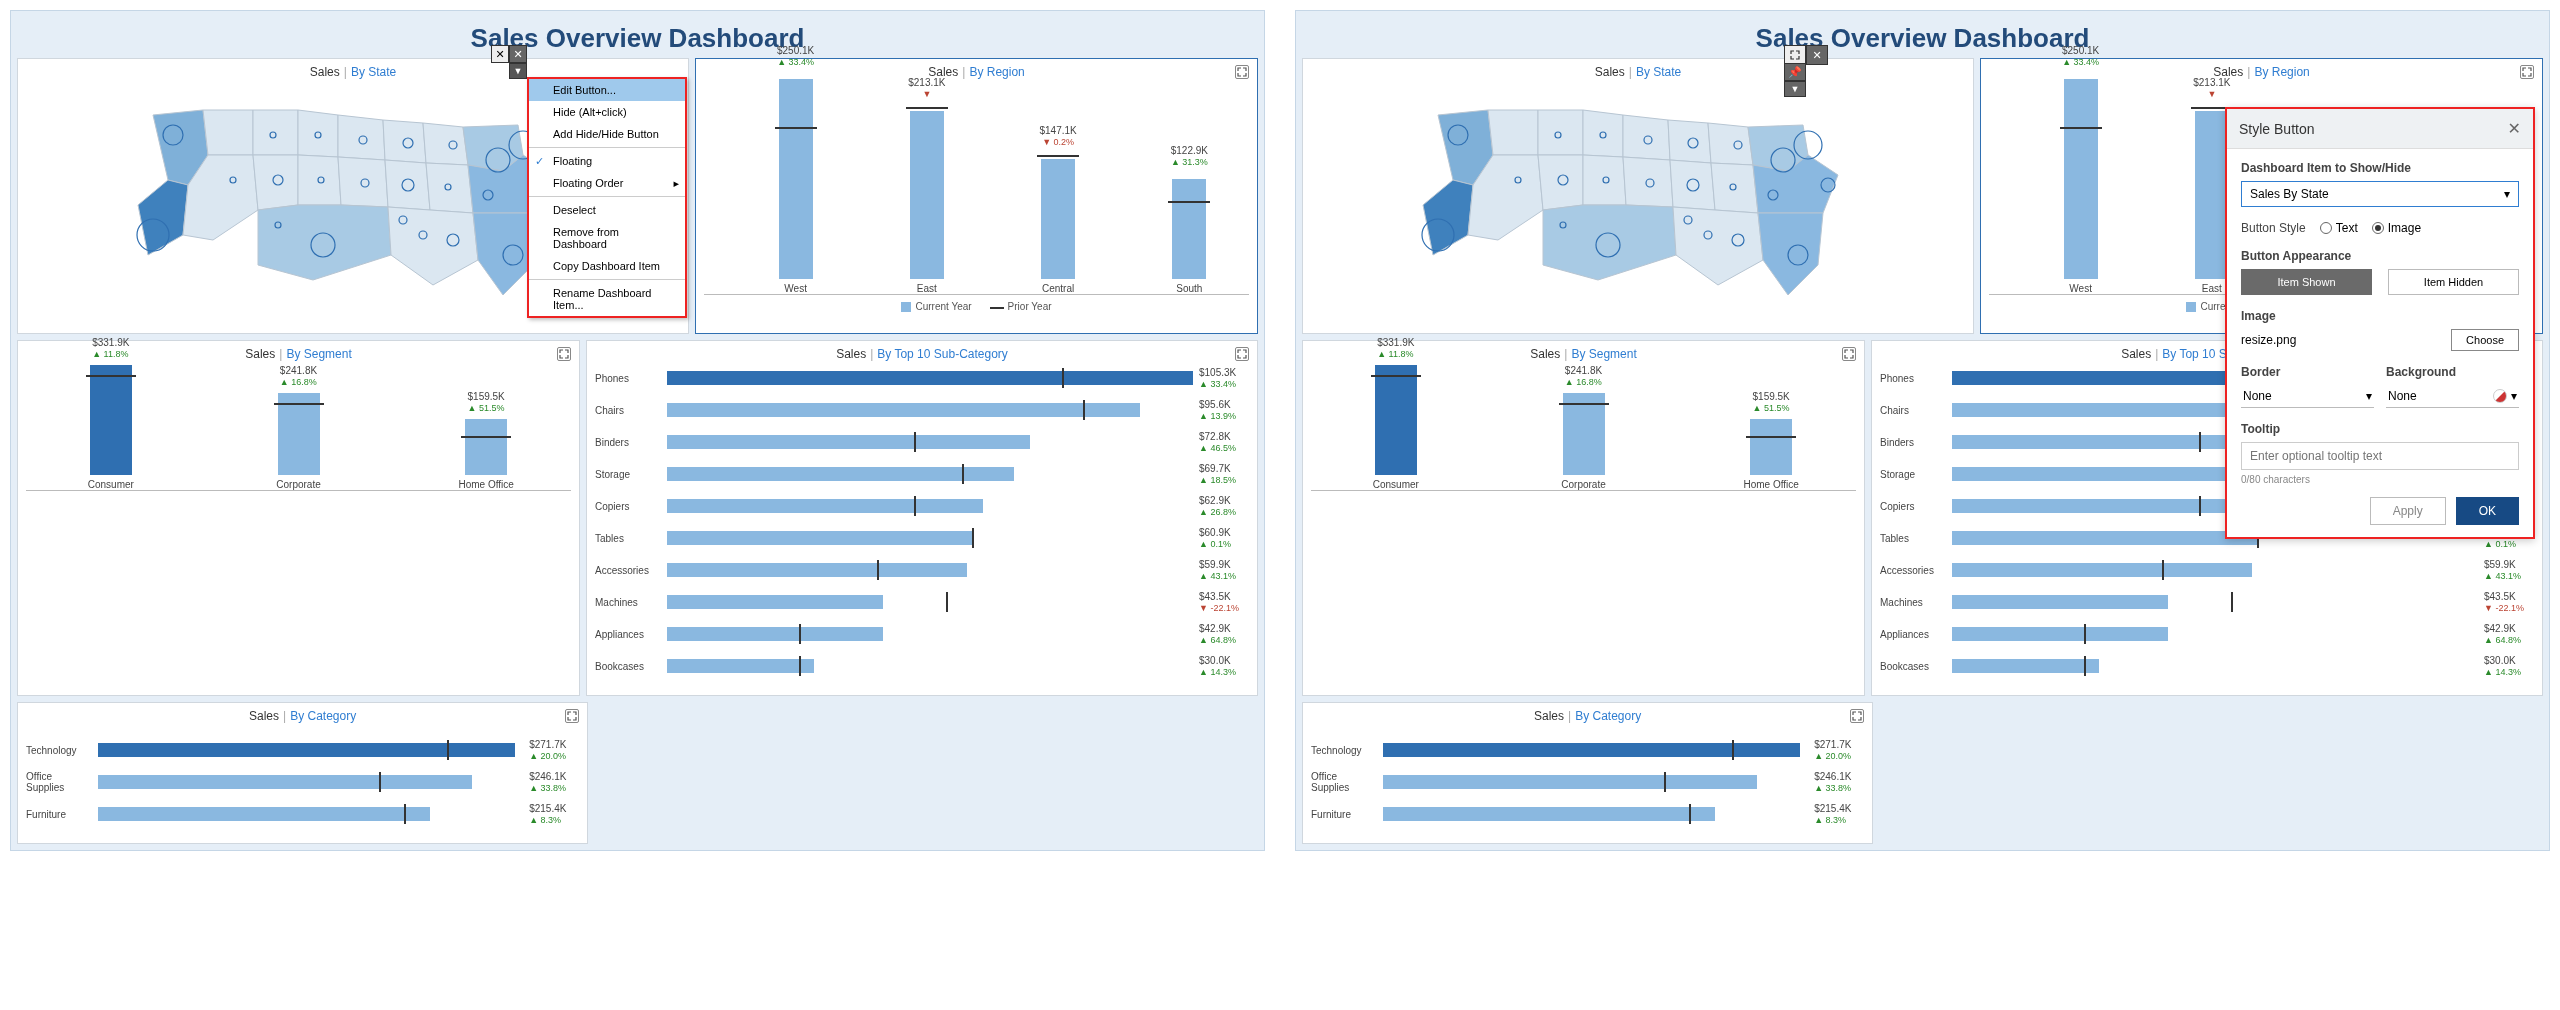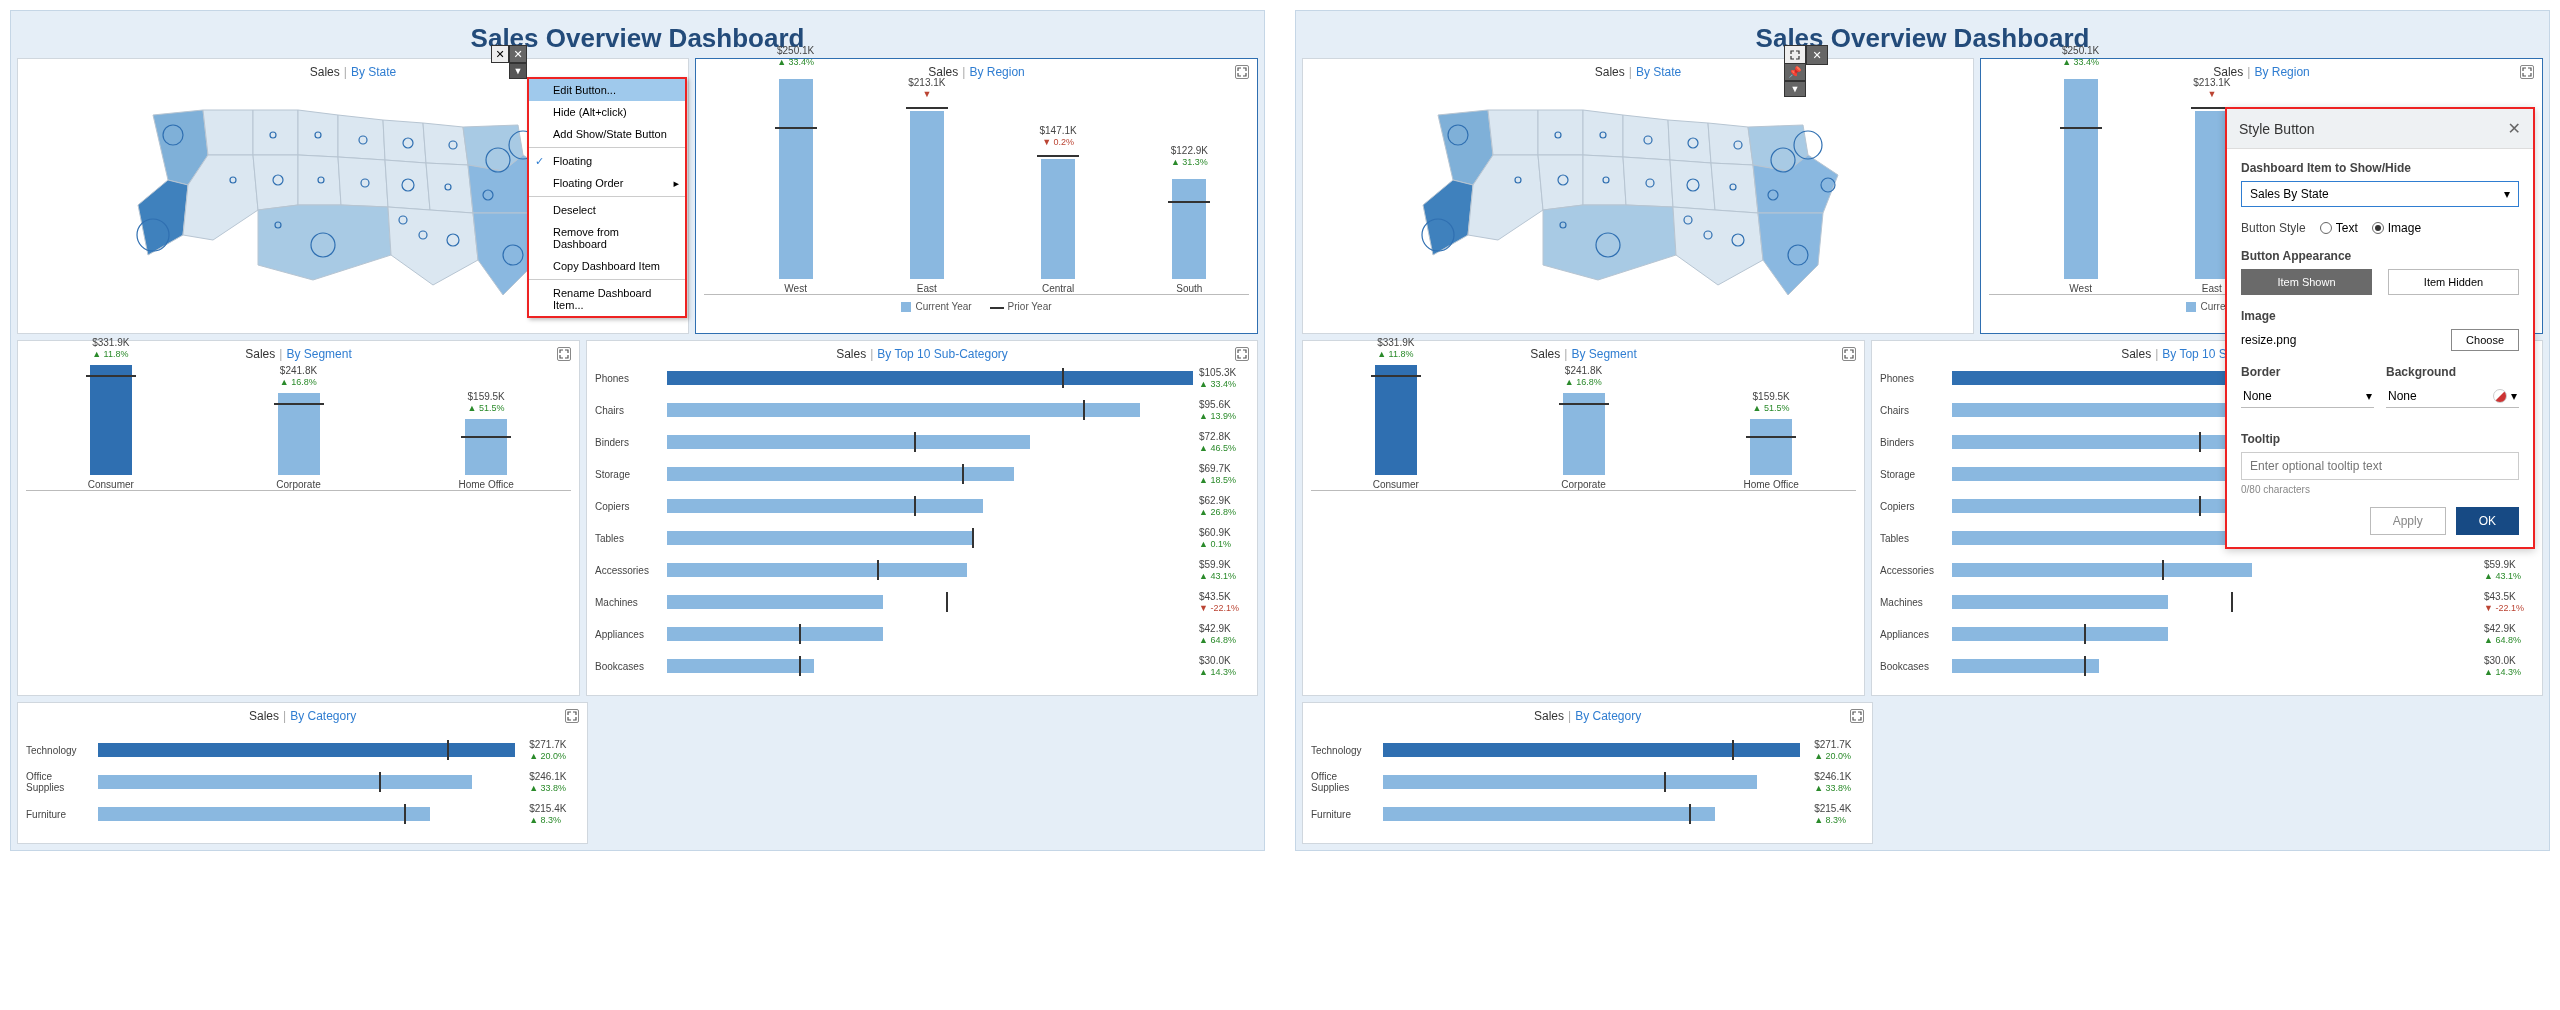--- a/index.html
+++ b/index.html
@@ -82,21 +82,21 @@
 .dlg-radio-row { display: flex; align-items: center; gap: 14px; margin-bottom: 14px; }
 .dlg-radio-row .rlbl { color: #444; }
 .dlg-radio { display: flex; align-items: center; gap: 4px; font-size: 12px; cursor: pointer; }
 .dlg-radio .circ { width: 12px; height: 12px; border: 1px solid #666; border-radius: 50%; display: flex; align-items: center; justify-content: center; }
 .dlg-radio .circ.sel::after { content: ""; width: 6px; height: 6px; background: #333; border-radius: 50%; }
 .dlg-toggle { display: flex; margin-bottom: 14px; gap: 16px; }
 .dlg-toggle .seg { flex: 1; text-align: center; padding: 6px 0; border: 1px solid #bbb; font-size: 11px; cursor: pointer; }
 .dlg-toggle .seg.active { background: #6a6a6a; color: #fff; border-color: #6a6a6a; }
 .dlg-img-row { display: flex; justify-content: space-between; align-items: center; margin-bottom: 14px; }
 .dlg-choose { border: 1px solid #888; padding: 4px 14px; font-size: 11px; cursor: pointer; background: #fff; }
-.dlg-2col { display: flex; gap: 12px; margin-bottom: 24px; }
+.dlg-2col { display: flex; gap: 12px; margin-bottom: 14px; }
 .dlg-col { flex: 1; }
 .dlg-dd { border-bottom: 1px solid #bbb; padding: 4px 2px; display: flex; justify-content: space-between; align-items: center; cursor: pointer; font-size: 12px; }
 .dlg-dd .swatch { width: 14px; height: 14px; border: 1px solid #ccc; border-radius: 50%; background: linear-gradient(135deg,#fff 48%,#c33 52%); margin-right: 4px; }
 .dlg-input { width: 100%; border: 1px solid #ccc; padding: 6px 8px; font-size: 12px; color: #701a75; margin-bottom: 4px; }
 .dlg-hint { font-size: 10px; color: #888; margin-bottom: 12px; }
 .dlg-foot { display: flex; justify-content: flex-end; gap: 10px; }
 .dlg-btn { padding: 6px 22px; font-size: 12px; cursor: pointer; border: 1px solid #bbb; background: #fff; color: #888; }
 .dlg-btn.primary { background: #174a84; color: #fff; border-color: #174a84; }
 
 .dark { background: #2f6fb1!important; }
@@ -382,21 +382,21 @@
 
   <div class="float-tb" style="top:34px;left:480px;right:auto;margin:0">
     <div class="btn">✕</div>
     <div class="btn" style="background:#666;color:#fff">✕</div>
   </div>
   <div style="position:absolute;top:52px;left:498px;width:18px;height:16px;background:#555;border:1px solid #333;display:flex;align-items:center;justify-content:center;color:#fff;font-size:9px;z-index:5;cursor:pointer">▼</div>
 
   <div class="ctx-menu boxed" id="ctx-menu" style="top:66px;left:516px;margin:0">
       <div class="ctx-item highlight">Edit Button...</div>
       <div class="ctx-item">Hide (Alt+click)</div>
-      <div class="ctx-item">Add Show/State Button</div>
+      <div class="ctx-item">Add Hide/Hide Button</div>
       <div class="ctx-sep"></div>
       <div class="ctx-item"><span class="check">✓</span>Floating</div>
       <div class="ctx-item">Floating Order<span class="arrow">▸</span></div>
       <div class="ctx-sep"></div>
       <div class="ctx-item">Deselect</div>
       <div class="ctx-item">Remove from Dashboard</div>
       <div class="ctx-item">Copy Dashboard Item</div>
       <div class="ctx-sep"></div>
       <div class="ctx-item">Rename Dashboard Item...</div>
     </div>

